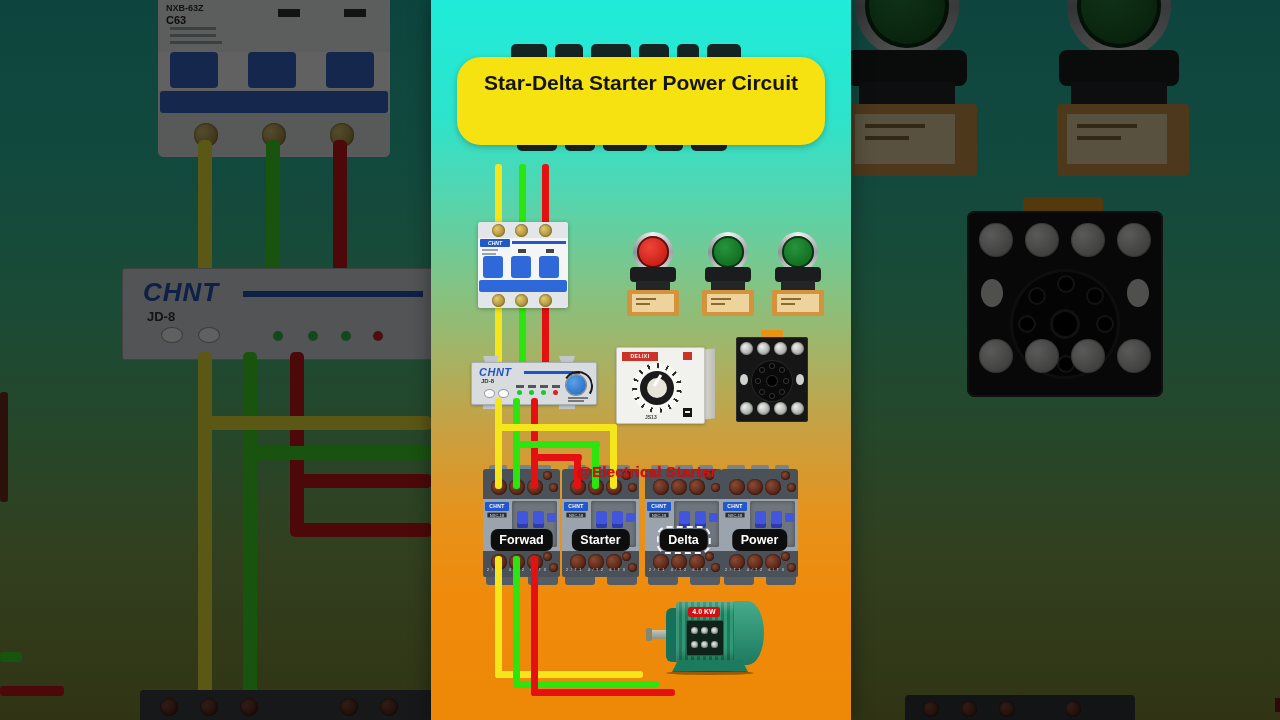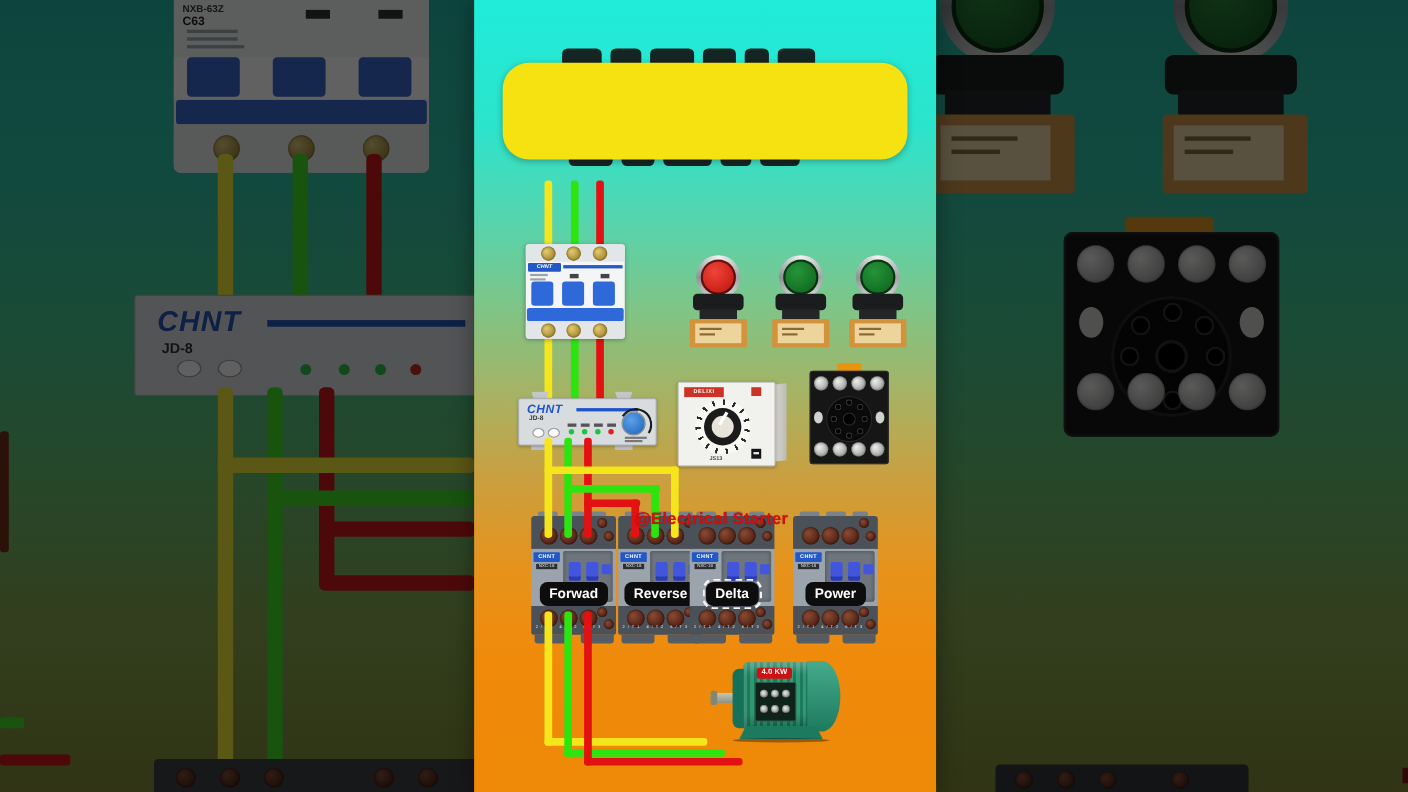--- a/index.html
+++ b/index.html
@@ -208,20 +208,21 @@
     </div>
     <div class="hidden-row" style="left:86px;top:126px;height:25px">
       <i style="width:40px"></i>
         <i style="width:30px"></i>
         <i style="width:44px"></i>
         <i style="width:28px"></i>
         <i style="width:36px"></i>
     </div>
 
     <div class="banner">
+      <p class="l2">Star-Delta Starter Power Circuit</p>
     </div>
 
     <div class="wv wy z2" style="left:64px;top:164px;height:64px"></div>
     <div class="wv wg z2" style="left:88px;top:164px;height:64px"></div>
     <div class="wv wr z2" style="left:111px;top:164px;height:64px"></div>
 
     <div class="comp" style="left:47px;top:222px;width:90px;height:86px">
       <div class="abs" style="inset:0;background:#f3f5f6;border-radius:3px;box-shadow:0 1px 4px rgba(0,0,0,.3)"></div>
       <div class="abs" style="left:0;top:0;width:90px;height:16px;background:#e3e6e8;border-radius:3px 3px 0 0"></div>
       <i class="screw brass" style="left:14px;top:2px;width:13px;height:13px"></i>
@@ -410,24 +411,24 @@
       <i class="abs" style="left:64px;top:48px;width:9px;height:9px;background:#4156dd;border-radius:1px"></i>
       <div class="ct-bot"></div>
       <i class="screw maroon" style="left:8px;top:89px;width:16px;height:16px"></i>
       <i class="screw maroon" style="left:26px;top:89px;width:16px;height:16px"></i>
       <i class="screw maroon" style="left:44px;top:89px;width:16px;height:16px"></i>
       <i class="screw maroon" style="left:60px;top:87px;width:9px;height:9px"></i>
         <i class="screw maroon" style="left:66px;top:98px;width:9px;height:9px"></i>
       <div class="ct-tlabels">2/T1  4/T2  6/T3</div>
       <i class="ct-foot" style="left:3px"></i>
         <i class="ct-foot" style="left:45px"></i>
-      <div class="pill">Reverse</div>
-    </div>
-
-    <div class="contactor" style="left:196px">
+      <div class="pill">Starter</div>
+    </div>
+
+    <div class="contactor" style="left:214px">
       <i class="ct-tab" style="left:6px;width:18px"></i>
         <i class="ct-tab" style="left:30px;width:18px"></i>
         <i class="ct-tab" style="left:54px;width:14px"></i>
       <div class="ct-top"></div>
       <i class="screw maroon" style="left:8px;top:14px;width:16px;height:16px"></i>
       <i class="screw maroon" style="left:26px;top:14px;width:16px;height:16px"></i>
       <i class="screw maroon" style="left:44px;top:14px;width:16px;height:16px"></i>
       <i class="screw maroon" style="left:60px;top:6px;width:9px;height:9px"></i>
         <i class="screw maroon" style="left:66px;top:18px;width:9px;height:9px"></i>
       <div class="ct-body"></div>

